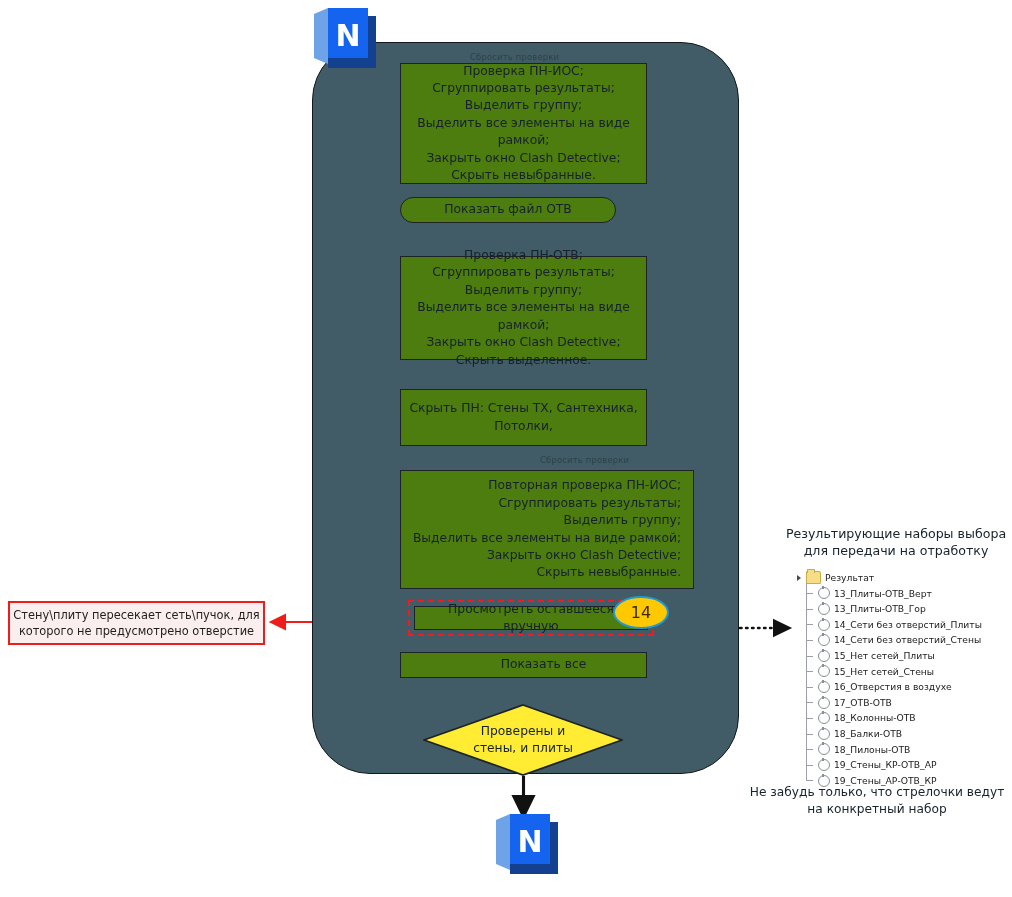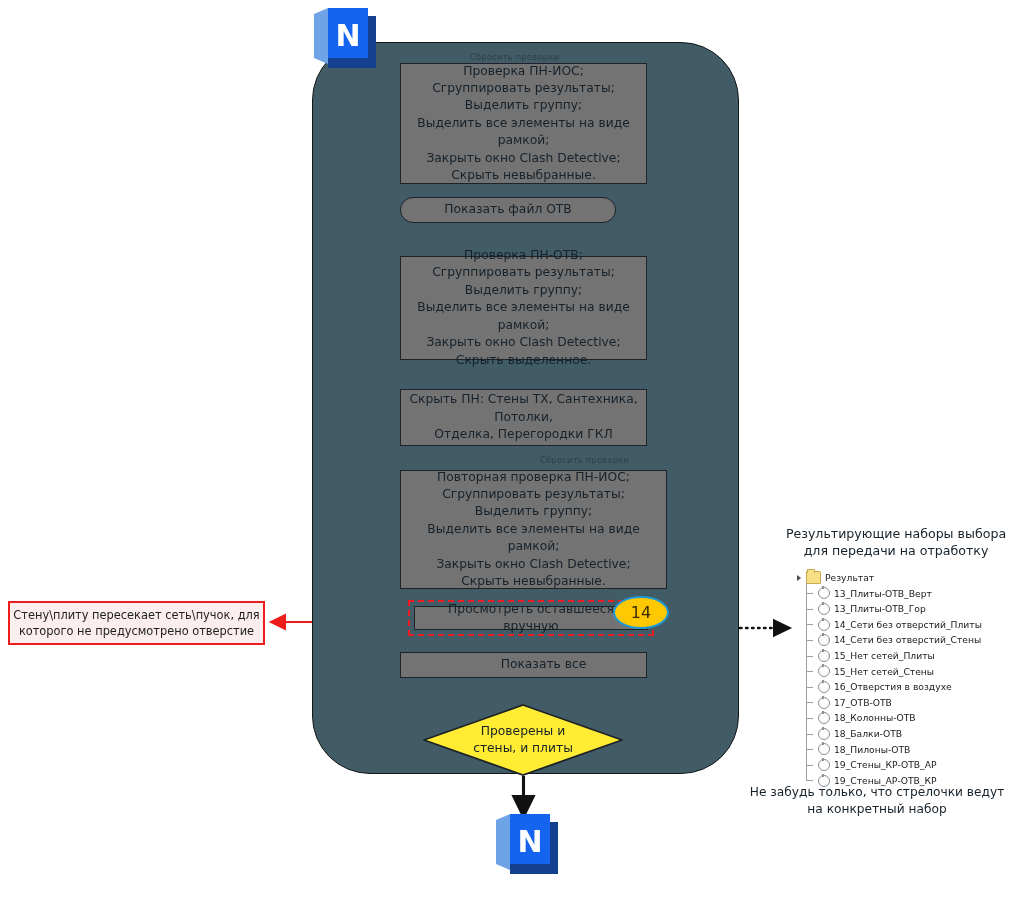--- a/index.html
+++ b/index.html
@@ -6,31 +6,31 @@
   body{width:1012px;height:897px;position:relative;overflow:hidden;
        font-family:"DejaVu Sans","Liberation Sans",sans-serif;color:#1a1a1a;}
 
   #canvas{position:absolute;left:0;top:0;width:1012px;height:897px;}
 
   
   .panel{position:absolute;left:312px;top:42px;width:425px;height:730px;
          background:#415c66;border:1.5px solid #14181a;border-radius:58px;}
 
   
-  .box{position:absolute;background:#737373;border:1.6px solid #1d2326;
+  .box{position:absolute;background:#4d7c0f;border:1.6px solid #1d2326;
        box-sizing:border-box;display:flex;align-items:center;justify-content:center;
        text-align:center;color:#17222b;font-size:12.3px;line-height:17.4px;
        padding:4px 6px;}
   .box .ln{display:block;}
 
   .b1{left:400px;top:63px;width:247px;height:121px;}
   .b2{left:400px;top:197px;width:216px;height:26px;border-radius:13px;}
   .b3{left:400px;top:256px;width:247px;height:104px;}
   .b4{left:400px;top:389px;width:247px;height:57px;}
-  .b5{left:400px;top:470px;width:267px;height:119px;}
+  .b5{left:400px;top:470px;width:294px;height:119px;text-align:right;}
   .b7{left:400px;top:652px;width:247px;height:26px;padding-left:46px;}
 
   
   .b6{left:414px;top:606px;width:234px;height:24px;font-size:12.3px;}
   .dashhl{position:absolute;left:408px;top:600px;width:246px;height:36px;
           border:2.4px dashed #ed1c24;box-sizing:border-box;}
 
   
   .diamond{position:absolute;left:423px;top:704px;width:200px;height:72px;}
   .diamond svg{display:block;}
@@ -159,21 +159,20 @@
       <span class="ln">Выделить группу;</span>
       <span class="ln">Выделить все элементы на виде рамкой;</span>
       <span class="ln">Закрыть окно Clash Detective;</span>
       <span class="ln">Скрыть выделенное.</span>
     </div>
   </div>
 
   <div class="box b4">
     <div>
       <span class="ln">Скрыть ПН: Стены ТХ, Сантехника, Потолки,</span>
-      <span class="ln">Отделка, Перегородки ГКЛ</span>
     </div>
   </div>
 
   <div class="box b5">
     <div>
       <span class="ln">Повторная проверка ПН-ИОС;</span>
       <span class="ln">Сгруппировать результаты;</span>
       <span class="ln">Выделить группу;</span>
       <span class="ln">Выделить все элементы на виде рамкой;</span>
       <span class="ln">Закрыть окно Clash Detective;</span>

